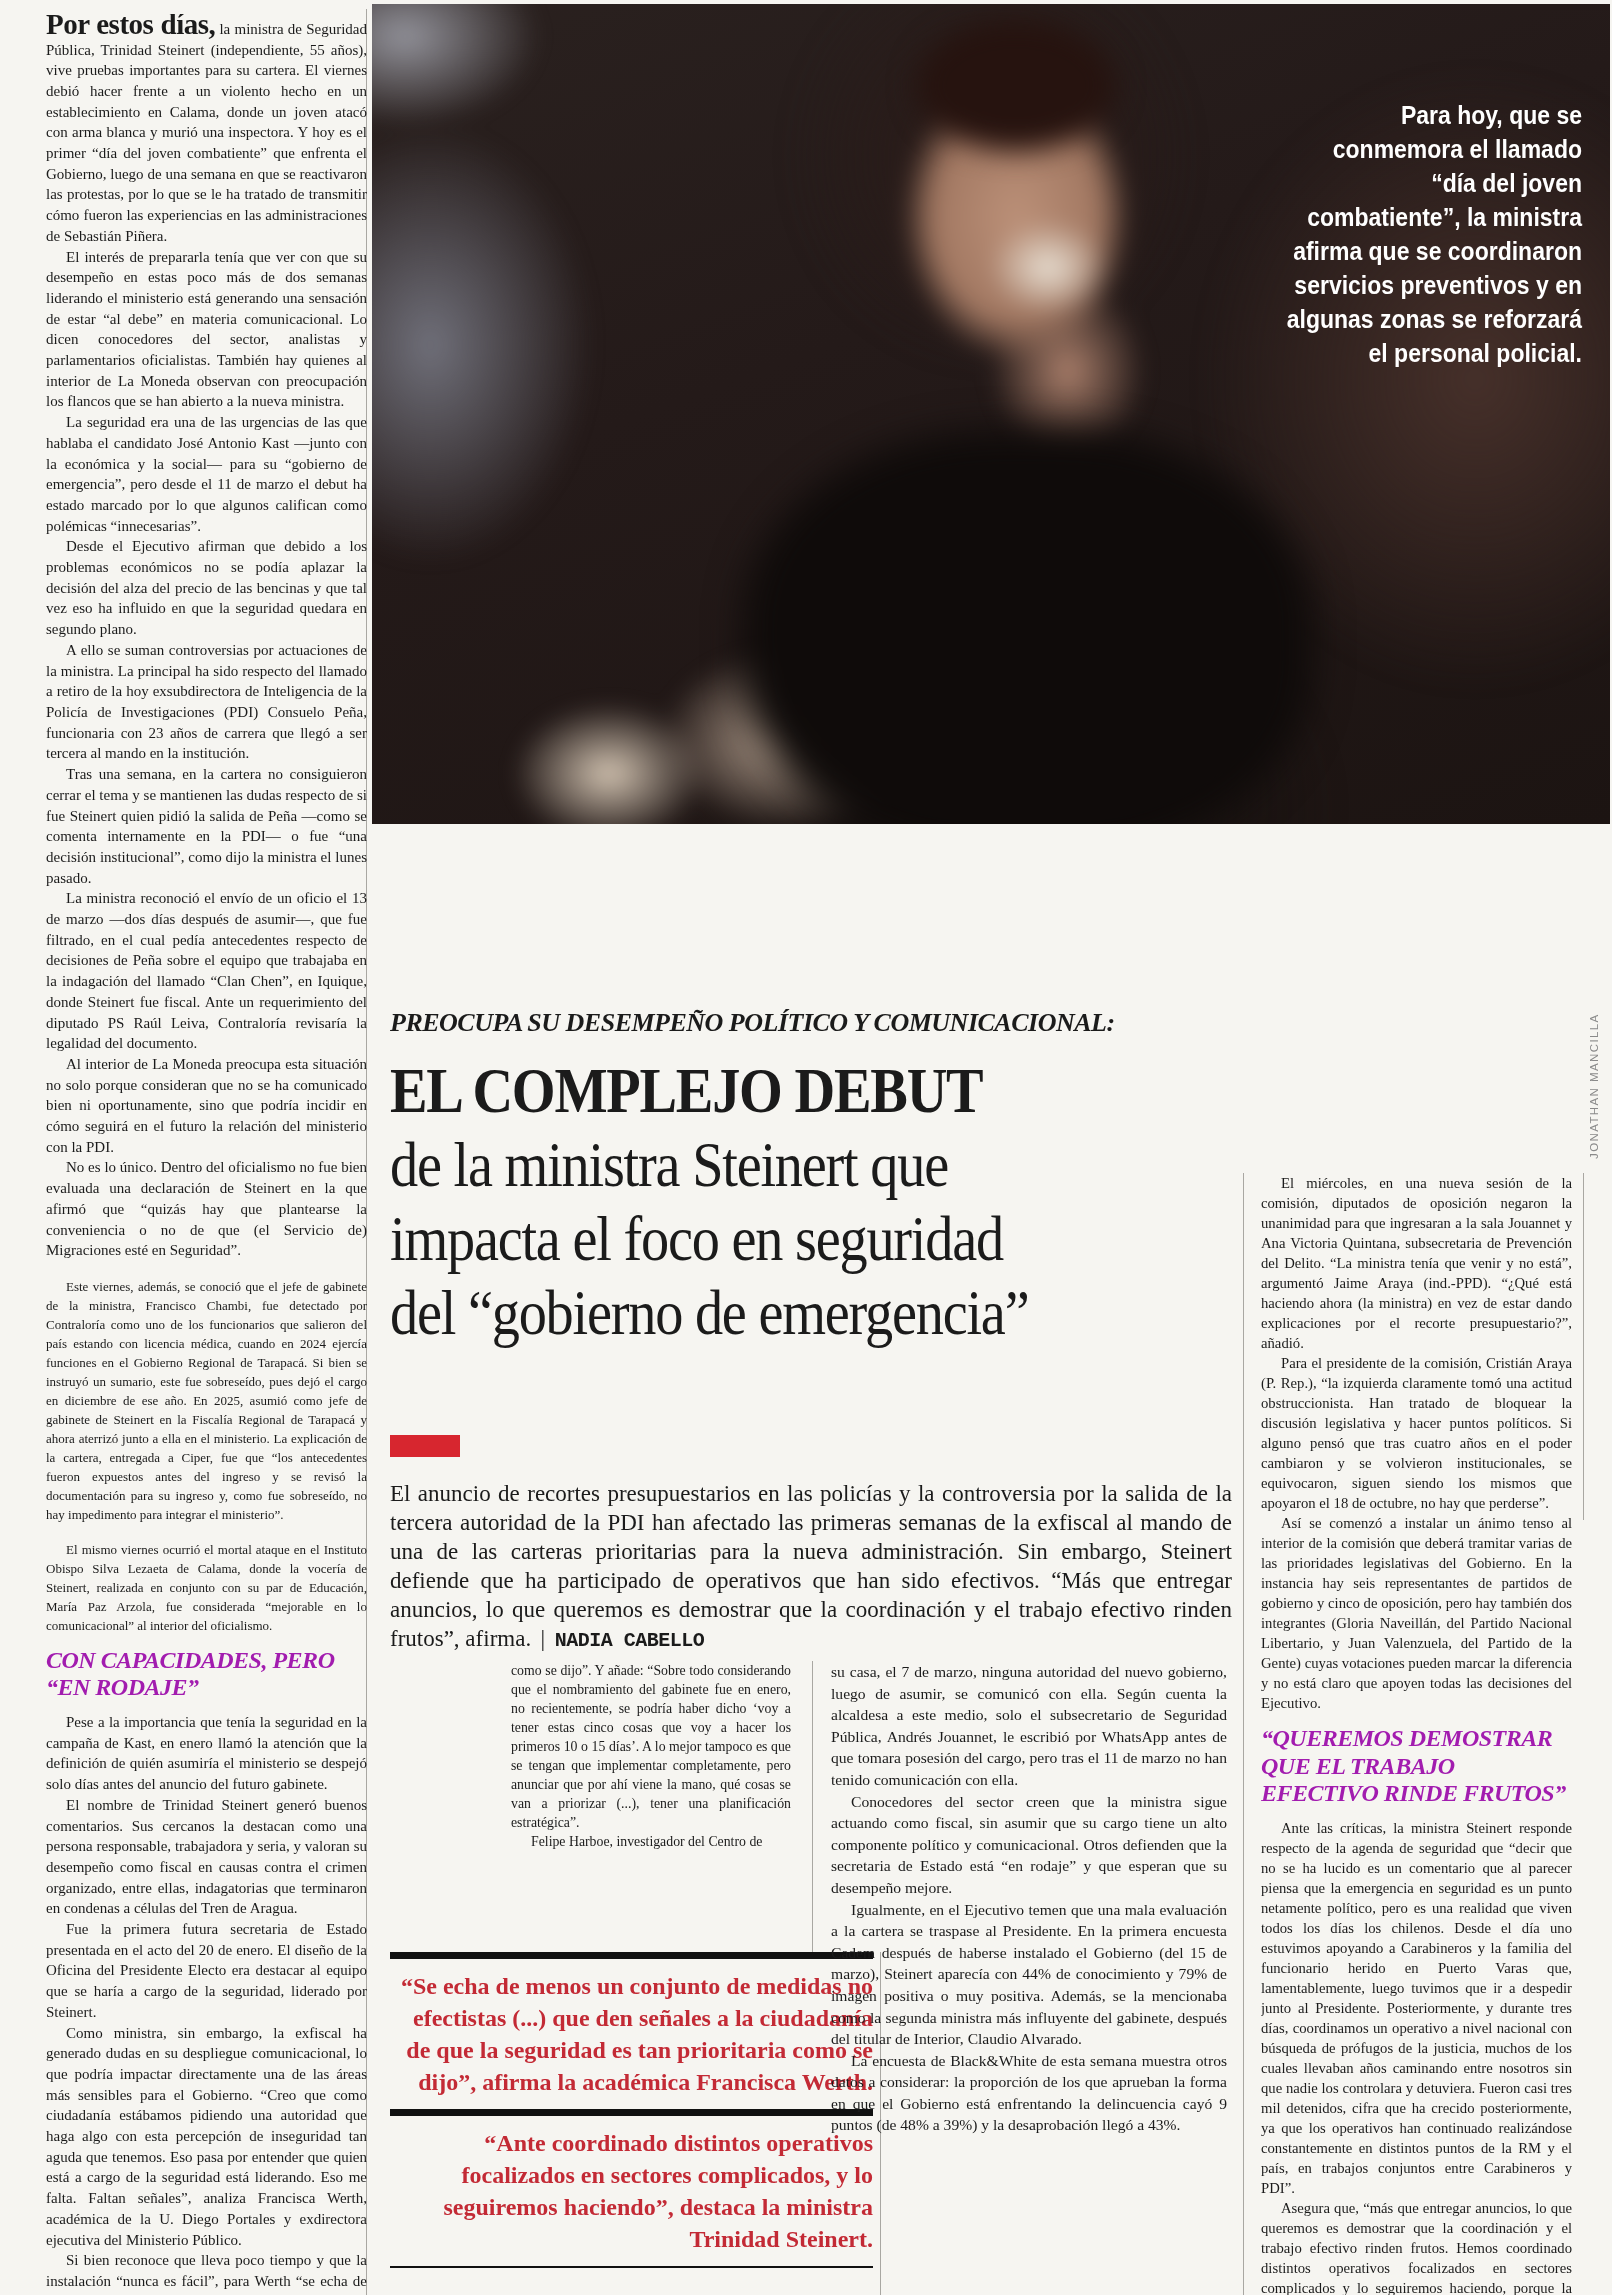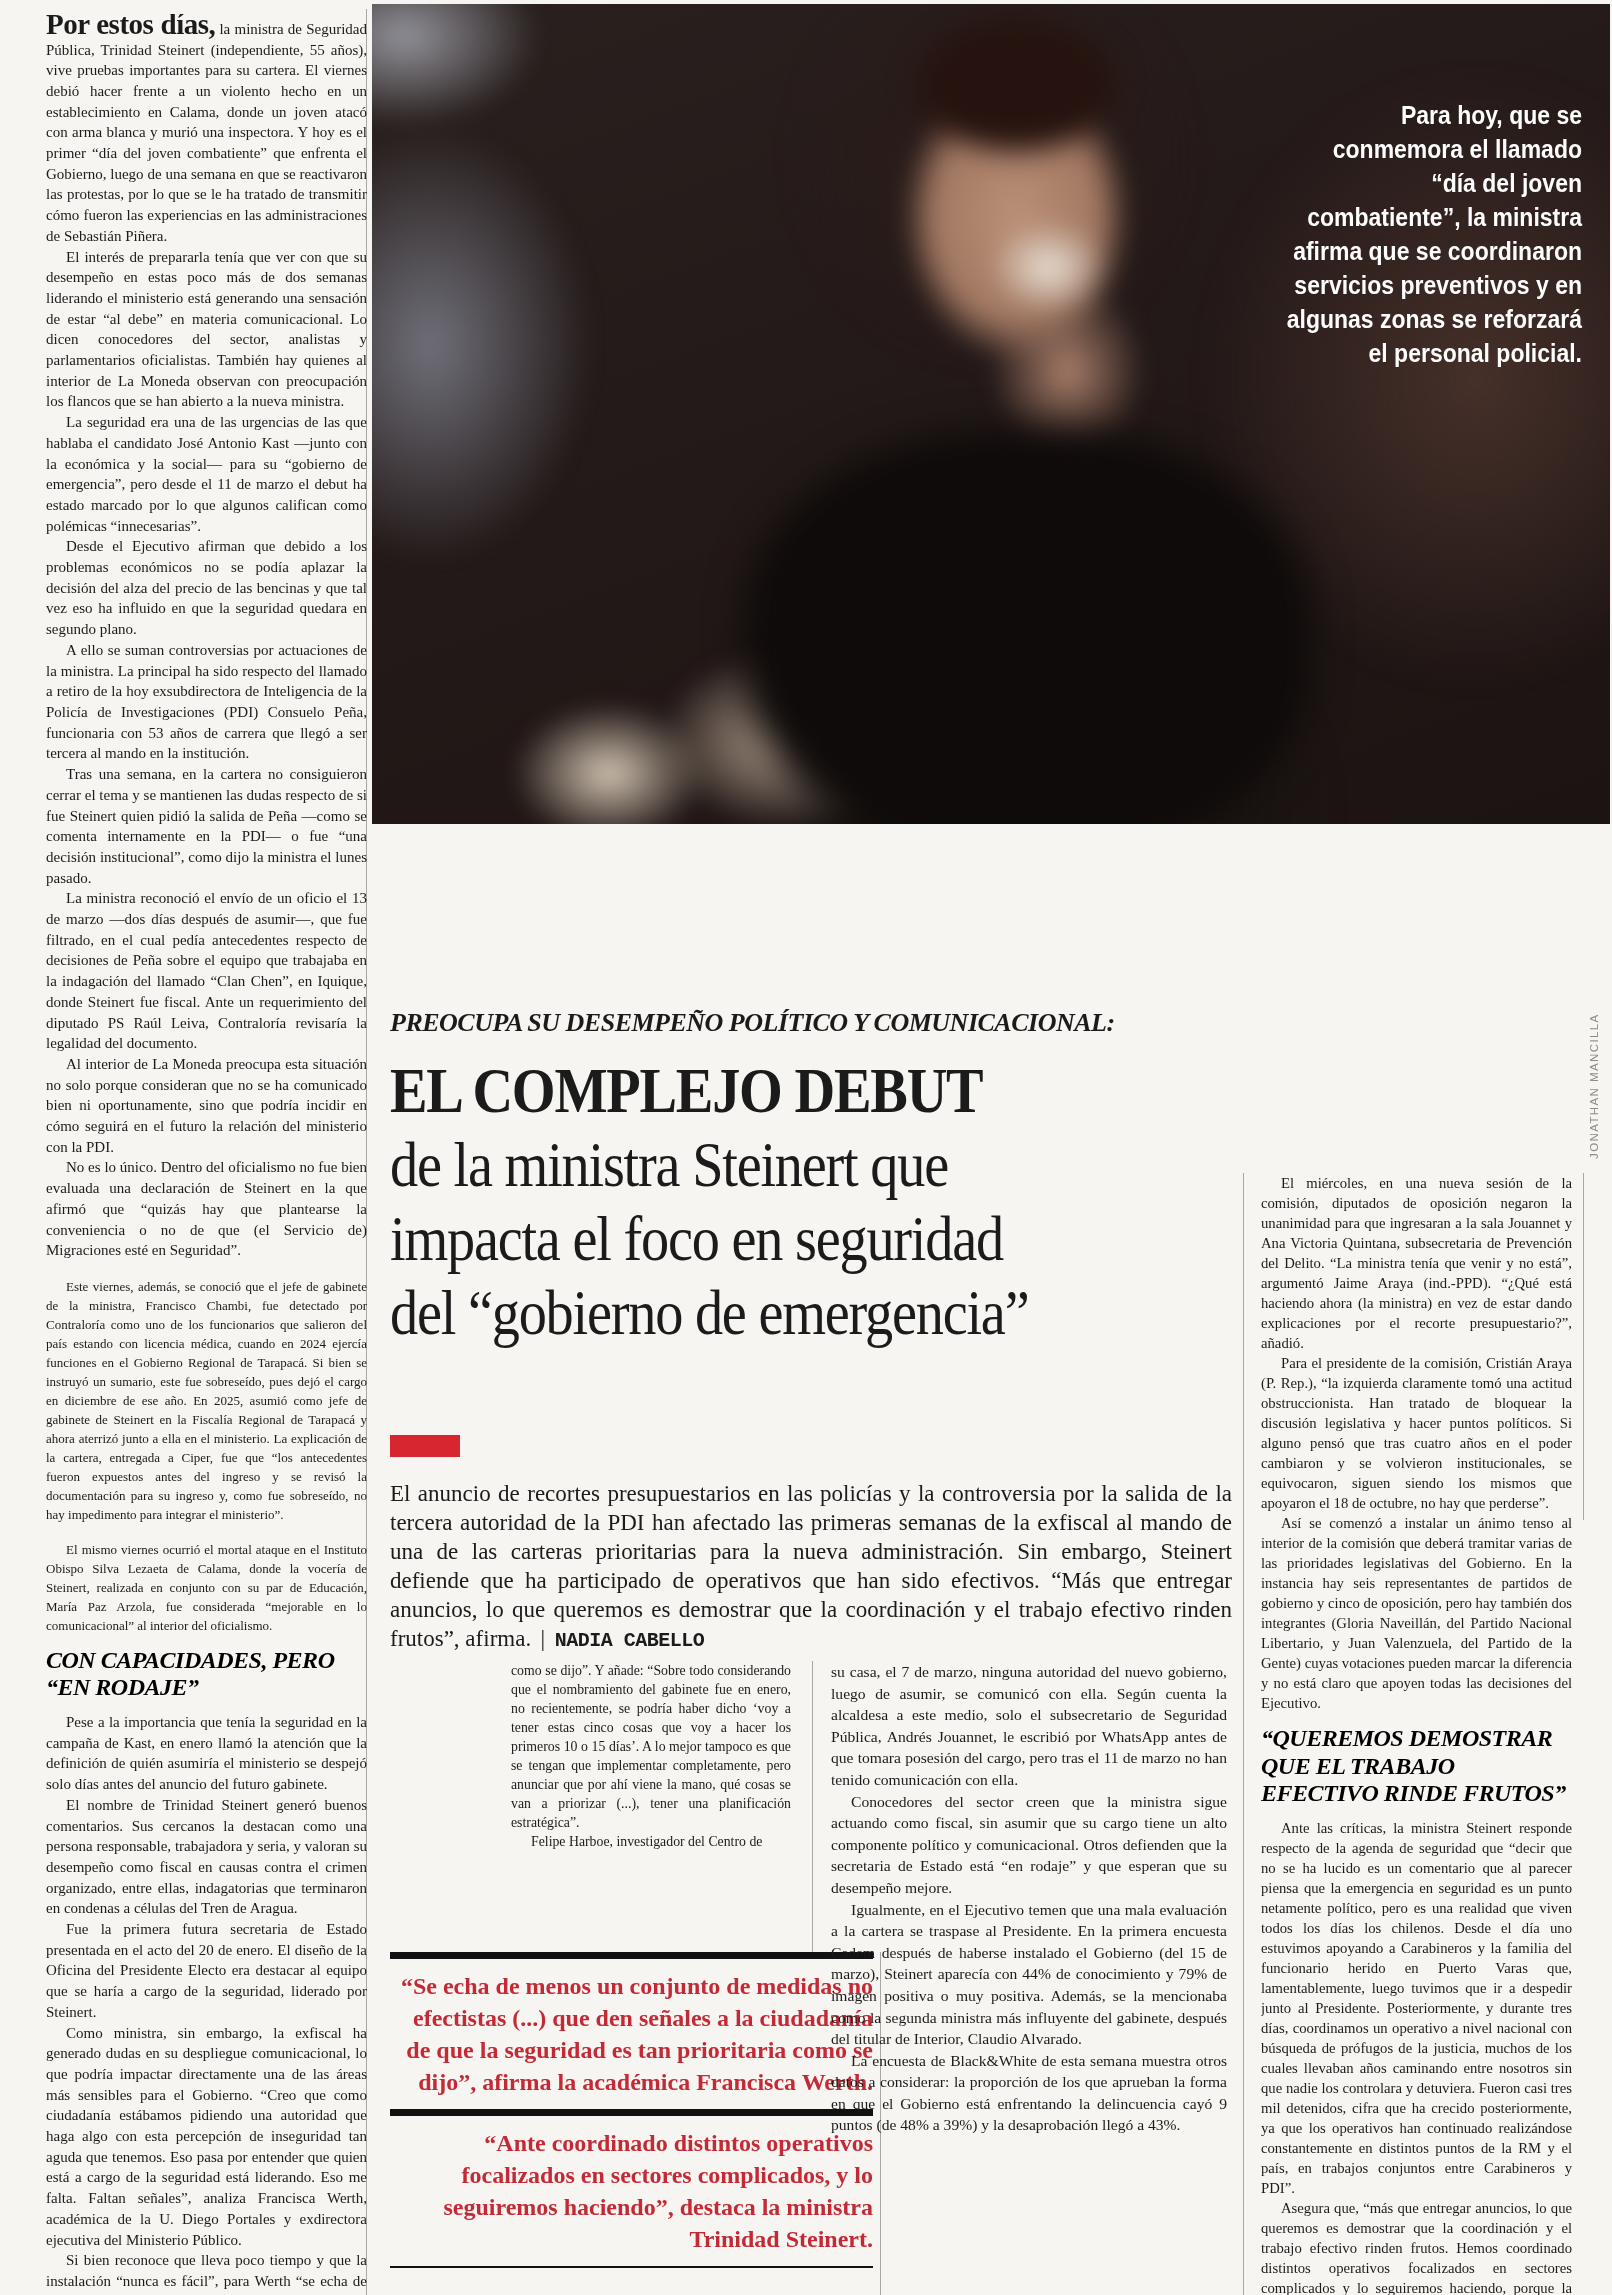--- a/index.html
+++ b/index.html
@@ -11,21 +11,21 @@
   .para{margin:0;text-align:justify;text-indent:20px;}
   .para.noindent{text-indent:0;}
   #col1{left:46px;top:13.8px;width:321px;height:2879px;font-size:15px;line-height:20.7px;}
   #col1 .lead-bold{font-weight:bold;font-size:29px;line-height:20.7px;letter-spacing:-0.5px;}
   #col1 .small{font-size:13px;line-height:19px;margin-top:16px;}
   #colB-top{left:511px;top:1661px;width:280px;height:296px;font-size:13.8px;line-height:19px;}
   #colC-top{left:831px;top:1661px;width:396px;height:597px;font-size:15.6px;line-height:21.6px;}
   #colC-bottom{left:897px;top:2293px;width:330px;height:606px;font-size:15px;line-height:20px;}
   #colD{left:1261px;top:1173px;width:311px;height:1726px;font-size:14.7px;line-height:20px;}
 
-  .red-subhead{color:#000000;font-style:italic;font-weight:bold;font-size:24px;line-height:27.5px;
+  .red-subhead{color:#a21caf;font-style:italic;font-weight:bold;font-size:24px;line-height:27.5px;
                text-indent:0;text-align:left;margin:12px 0 10px 0;letter-spacing:-0.5px;}
 
   
   #photo{position:absolute;left:372px;top:3.7px;width:1238px;height:820px;overflow:hidden;
          background:linear-gradient(160deg,#2a211f 0%,#241a19 40%,#1c1412 100%);}
   #photo .blur-layer{position:absolute;left:-18.4px;top:-18.4px;right:-18.4px;bottom:-18.4px;filter:blur(10px);
     background:
       radial-gradient(ellipse 87px 69px at 54.5% 33%, rgba(235,228,216,.95) 0%, rgba(235,228,216,0) 70%),
       radial-gradient(ellipse 156px 197px at 52% 27%, #bb9078 0%, #a27862 52%, rgba(80,50,40,0) 74%),
       radial-gradient(ellipse 115px 133px at 56% 45%, #aa7f6b 0%, rgba(80,50,40,0) 68%),
@@ -103,21 +103,21 @@
     <span>El anuncio de recortes presupuestarios en las policías y la controversia por la salida de la tercera autoridad de la PDI han afectado las primeras semanas de la exfiscal al mando de una de las carteras prioritarias para la nueva administración. Sin embargo, Steinert defiende que ha participado de operativos que han sido efectivos. “Más que entregar anuncios, lo que queremos es demostrar que la coordinación y el trabajo efectivo rinden frutos”, afirma.</span>
     <span class="sep">|</span>
     <span class="byline">NADIA CABELLO</span>
   </div>
 
   <div class="col" id="col1">
     <p class="para noindent"><span class="lead-bold">Por estos días,</span><span> la ministra de Seguridad Pública, Trinidad Steinert (independiente, 55 años), vive pruebas importantes para su cartera. El viernes debió hacer frente a un violento hecho en un establecimiento en Calama, donde un joven atacó con arma blanca y murió una inspectora. Y hoy es el primer “día del joven combatiente” que enfrenta el Gobierno, luego de una semana en que se reactivaron las protestas, por lo que se le ha tratado de transmitir cómo fueron las experiencias en las administraciones de Sebastián Piñera.</span></p>
     <p class="para">El interés de prepararla tenía que ver con que su desempeño en estas poco más de dos semanas liderando el ministerio está generando una sensación de estar “al debe” en materia comunicacional. Lo dicen conocedores del sector, analistas y parlamentarios oficialistas. También hay quienes al interior de La Moneda observan con preocupación los flancos que se han abierto a la nueva ministra.</p>
     <p class="para">La seguridad era una de las urgencias de las que hablaba el candidato José Antonio Kast —junto con la económica y la social— para su “gobierno de emergencia”, pero desde el 11 de marzo el debut ha estado marcado por lo que algunos califican como polémicas “innecesarias”.</p>
     <p class="para">Desde el Ejecutivo afirman que debido a los problemas económicos no se podía aplazar la decisión del alza del precio de las bencinas y que tal vez eso ha influido en que la seguridad quedara en segundo plano.</p>
-    <p class="para">A ello se suman controversias por actuaciones de la ministra. La principal ha sido respecto del llamado a retiro de la hoy exsubdirectora de Inteligencia de la Policía de Investigaciones (PDI) Consuelo Peña, funcionaria con 53 años de carrera que llegó a ser tercera al mando en la institución.</p>
+    <p class="para">A ello se suman controversias por actuaciones de la ministra. La principal ha sido respecto del llamado a retiro de la hoy exsubdirectora de Inteligencia de la Policía de Investigaciones (PDI) Consuelo Peña, funcionaria con 23 años de carrera que llegó a ser tercera al mando en la institución.</p>
     <p class="para">Tras una semana, en la cartera no consiguieron cerrar el tema y se mantienen las dudas respecto de si fue Steinert quien pidió la salida de Peña —como se comenta internamente en la PDI— o fue “una decisión institucional”, como dijo la ministra el lunes pasado.</p>
     <p class="para">La ministra reconoció el envío de un oficio el 13 de marzo —dos días después de asumir—, que fue filtrado, en el cual pedía antecedentes respecto de decisiones de Peña sobre el equipo que trabajaba en la indagación del llamado “Clan Chen”, en Iquique, donde Steinert fue fiscal. Ante un requerimiento del diputado PS Raúl Leiva, Contraloría revisaría la legalidad del documento.</p>
     <p class="para">Al interior de La Moneda preocupa esta situación no solo porque consideran que no se ha comunicado bien ni oportunamente, sino que podría incidir en cómo seguirá en el futuro la relación del ministerio con la PDI.</p>
     <p class="para">No es lo único. Dentro del oficialismo no fue bien evaluada una declaración de Steinert en la que afirmó que “quizás hay que plantearse la conveniencia o no de que (el Servicio de) Migraciones esté en Seguridad”.</p>
     <p class="para small">Este viernes, además, se conoció que el jefe de gabinete de la ministra, Francisco Chambi, fue detectado por Contraloría como uno de los funcionarios que salieron del país estando con licencia médica, cuando en 2024 ejercía funciones en el Gobierno Regional de Tarapacá. Si bien se instruyó un sumario, este fue sobreseído, pues dejó el cargo en diciembre de ese año. En 2025, asumió como jefe de gabinete de Steinert en la Fiscalía Regional de Tarapacá y ahora aterrizó junto a ella en el ministerio. La explicación de la cartera, entregada a Ciper, fue que “los antecedentes fueron expuestos antes del ingreso y se revisó la documentación para su ingreso y, como fue sobreseído, no hay impedimento para integrar el ministerio”.</p>
     <p class="para small">El mismo viernes ocurrió el mortal ataque en el Instituto Obispo Silva Lezaeta de Calama, donde la vocería de Steinert, realizada en conjunto con su par de Educación, María Paz Arzola, fue considerada “mejorable en lo comunicacional” al interior del oficialismo.</p>
     <h3 class="red-subhead">CON CAPACIDADES, PERO “EN RODAJE”</h3>
     <p class="para">Pese a la importancia que tenía la seguridad en la campaña de Kast, en enero llamó la atención que la definición de quién asumiría el ministerio se despejó solo días antes del anuncio del futuro gabinete.</p>
     <p class="para">El nombre de Trinidad Steinert generó buenos comentarios. Sus cercanos la destacan como una persona responsable, trabajadora y seria, y valoran su desempeño como fiscal en causas contra el crimen organizado, entre ellas, indagatorias que terminaron en condenas a células del Tren de Aragua.</p>
     <p class="para">Fue la primera futura secretaria de Estado presentada en el acto del 20 de enero. El diseño de la Oficina del Presidente Electo era destacar al equipo que se haría a cargo de la seguridad, liderado por Steinert.</p>

